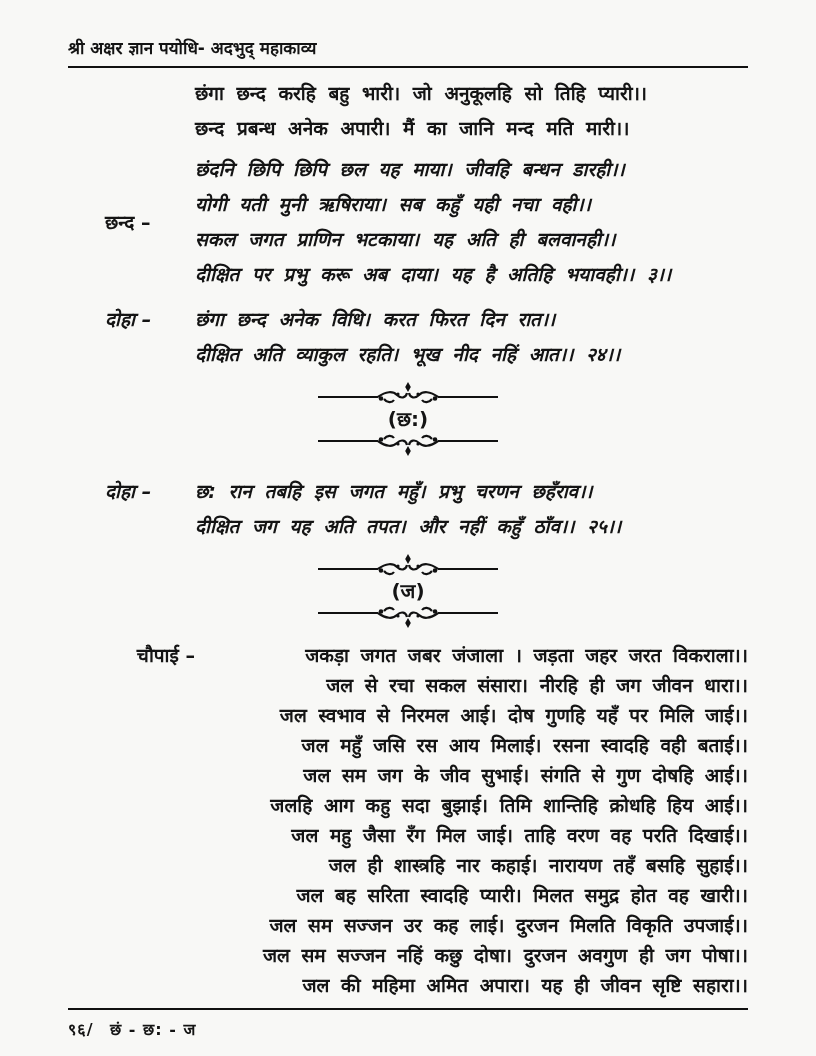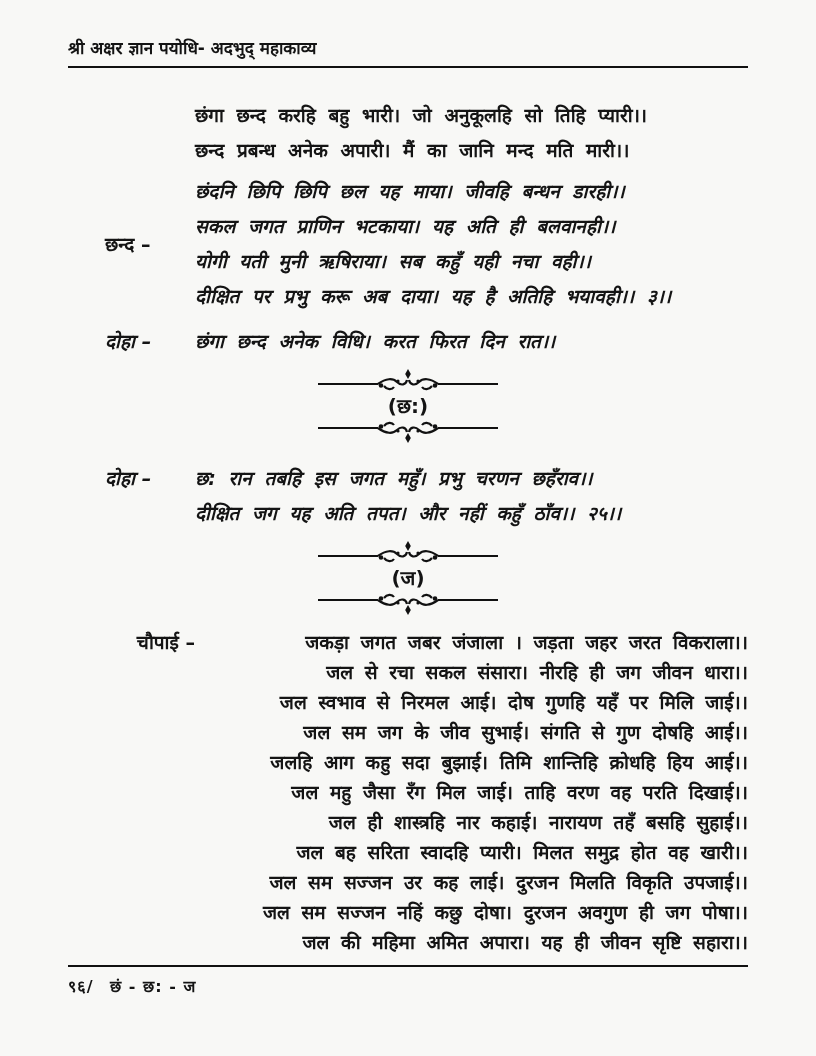--- a/index.html
+++ b/index.html
@@ -37,21 +37,21 @@
   }
   .verses { flex: 1; }
   .vline {
     font-size: 19px;
     font-weight: bold;
     line-height: 35px;
     word-spacing: 6px;
     white-space: nowrap;
   }
   .italic .vline, .label-italic { font-style: italic; }
-  .intro { margin-top: 30px; }
+  .intro { margin-top: 8px; }
   .chhand { margin-top: 6px; align-items: center; }
   .doha1 { margin-top: 10px; }
   .doha2 { margin-top: 18px; }
   .chaupai { margin-top: 12px; text-align: right; }
   .chaupai .vline { line-height: 30px; word-spacing: 5px; }
   .chaupai .label-col { line-height: 30px; }
   .divider-block {
     margin-top: 10px;
     text-align: center;
   }
@@ -89,30 +89,31 @@
       <div class="verses">
         <div class="vline">छंगा छन्द करहि बहु भारी। जो अनुकूलहि सो तिहि प्यारी।।</div>
         <div class="vline">छन्द प्रबन्ध अनेक अपारी। मैं का जानि मन्द मति मारी।।</div>
       </div>
     </div>
 
     <div class="section chhand italic">
       <div class="label-col">छन्द –</div>
       <div class="verses">
         <div class="vline">छंदनि छिपि छिपि छल यह माया। जीवहि बन्धन डारही।।</div>
+        <div class="vline">योगी यती मुनी ऋषिराया। सब कहुँ यही नचा वही।।</div>
         <div class="vline">सकल जगत प्राणिन भटकाया। यह अति ही बलवानही।।</div>
-        <div class="vline">योगी यती मुनी ऋषिराया। सब कहुँ यही नचा वही।।</div>
         <div class="vline">दीक्षित पर  प्रभु करू अब दाया। यह है अतिहि भयावही।। ३।।</div>
       </div>
     </div>
 
     <div class="section doha1 italic">
       <div class="label-col label-italic">दोहा –</div>
       <div class="verses">
         <div class="vline">छंगा छन्द अनेक विधि। करत फिरत दिन रात।।</div>
+        <div class="vline">दीक्षित अति व्याकुल रहति। भूख नीद नहिं आत।। २४।।</div>
       </div>
     </div>
 
     <div class="divider-block">
       <span class="orn"><svg width="180" height="24" viewBox="0 0 180 24">
             <g stroke="#111" fill="none" stroke-width="2.2">
               <line x1="0" y1="15" x2="60" y2="15"></line>
               <line x1="120" y1="15" x2="180" y2="15"></line>
               <path d="M60,15 C68,9 75,9 79,13 C83,17 88,16 89,11"></path>
               <path d="M120,15 C112,9 105,9 101,13 C97,17 92,16 91,11"></path>
@@ -192,20 +193,21 @@
             </g>
           </svg></span>
     </div>
 
     <div class="section chaupai">
       <div class="label-col">चौपाई –</div>
       <div class="verses">
         <div class="vline">जकड़ा जगत जबर जंजाला । जड़ता जहर जरत विकराला।।</div>
         <div class="vline">जल से रचा सकल संसारा। नीरहि ही जग जीवन धारा।।</div>
         <div class="vline">जल स्वभाव से निरमल आई। दोष गुणहि यहँ पर मिलि जाई।।</div>
+        <div class="vline">जल महुँ जसि रस आय मिलाई। रसना स्वादहि वही बताई।।</div>
         <div class="vline">जल सम जग के जीव सुभाई। संगति से गुण दोषहि आई।।</div>
         <div class="vline">जलहि आग कहु सदा बुझाई। तिमि शान्तिहि क्रोधहि हिय आई।।</div>
         <div class="vline">जल महु जैसा रँग मिल जाई। ताहि वरण वह परति दिखाई।।</div>
         <div class="vline">जल ही शास्त्रहि नार कहाई। नारायण तहँ बसहि सुहाई।।</div>
         <div class="vline">जल बह सरिता स्वादहि प्यारी। मिलत समुद्र होत वह खारी।।</div>
         <div class="vline">जल सम सज्जन उर कह लाई। दुरजन मिलति विकृति उपजाई।।</div>
         <div class="vline">जल सम सज्जन नहिं कछु दोषा। दुरजन अवगुण ही जग पोषा।।</div>
         <div class="vline">जल की महिमा अमित अपारा। यह ही जीवन सृष्टि सहारा।।</div>
       </div>
     </div>

